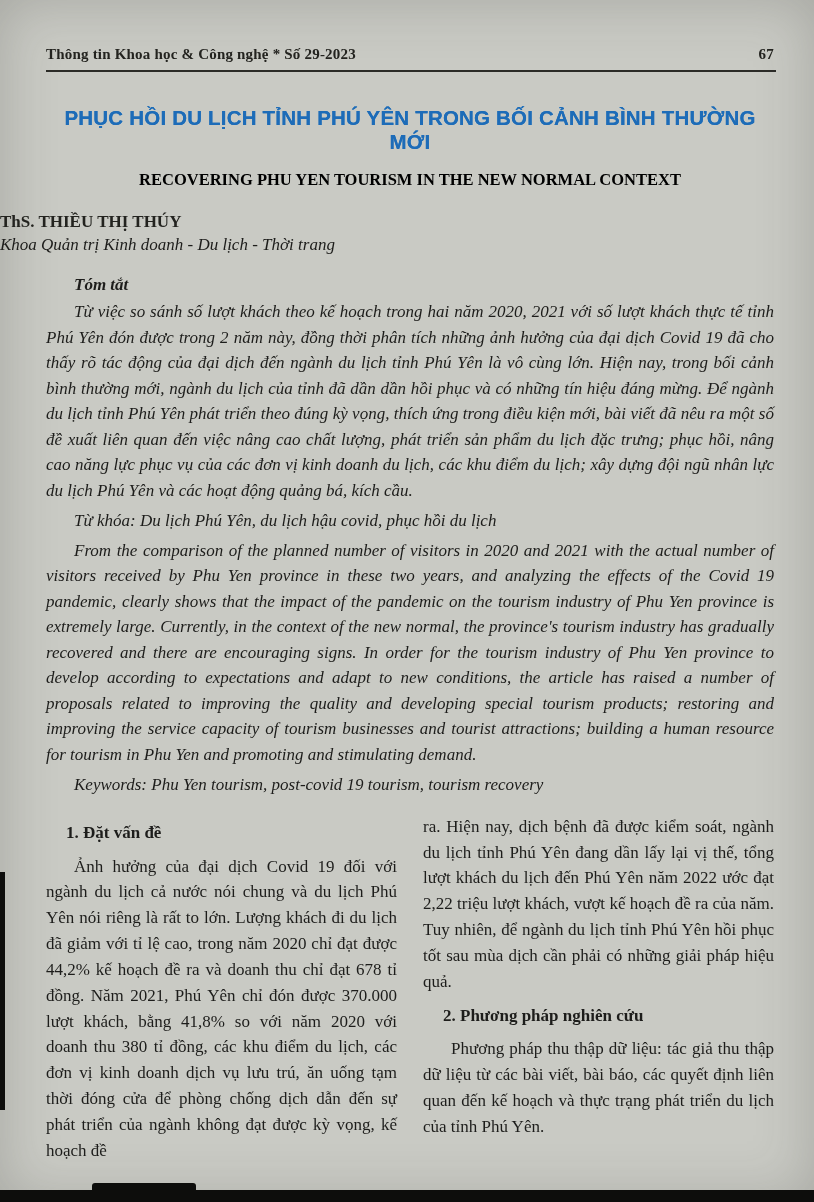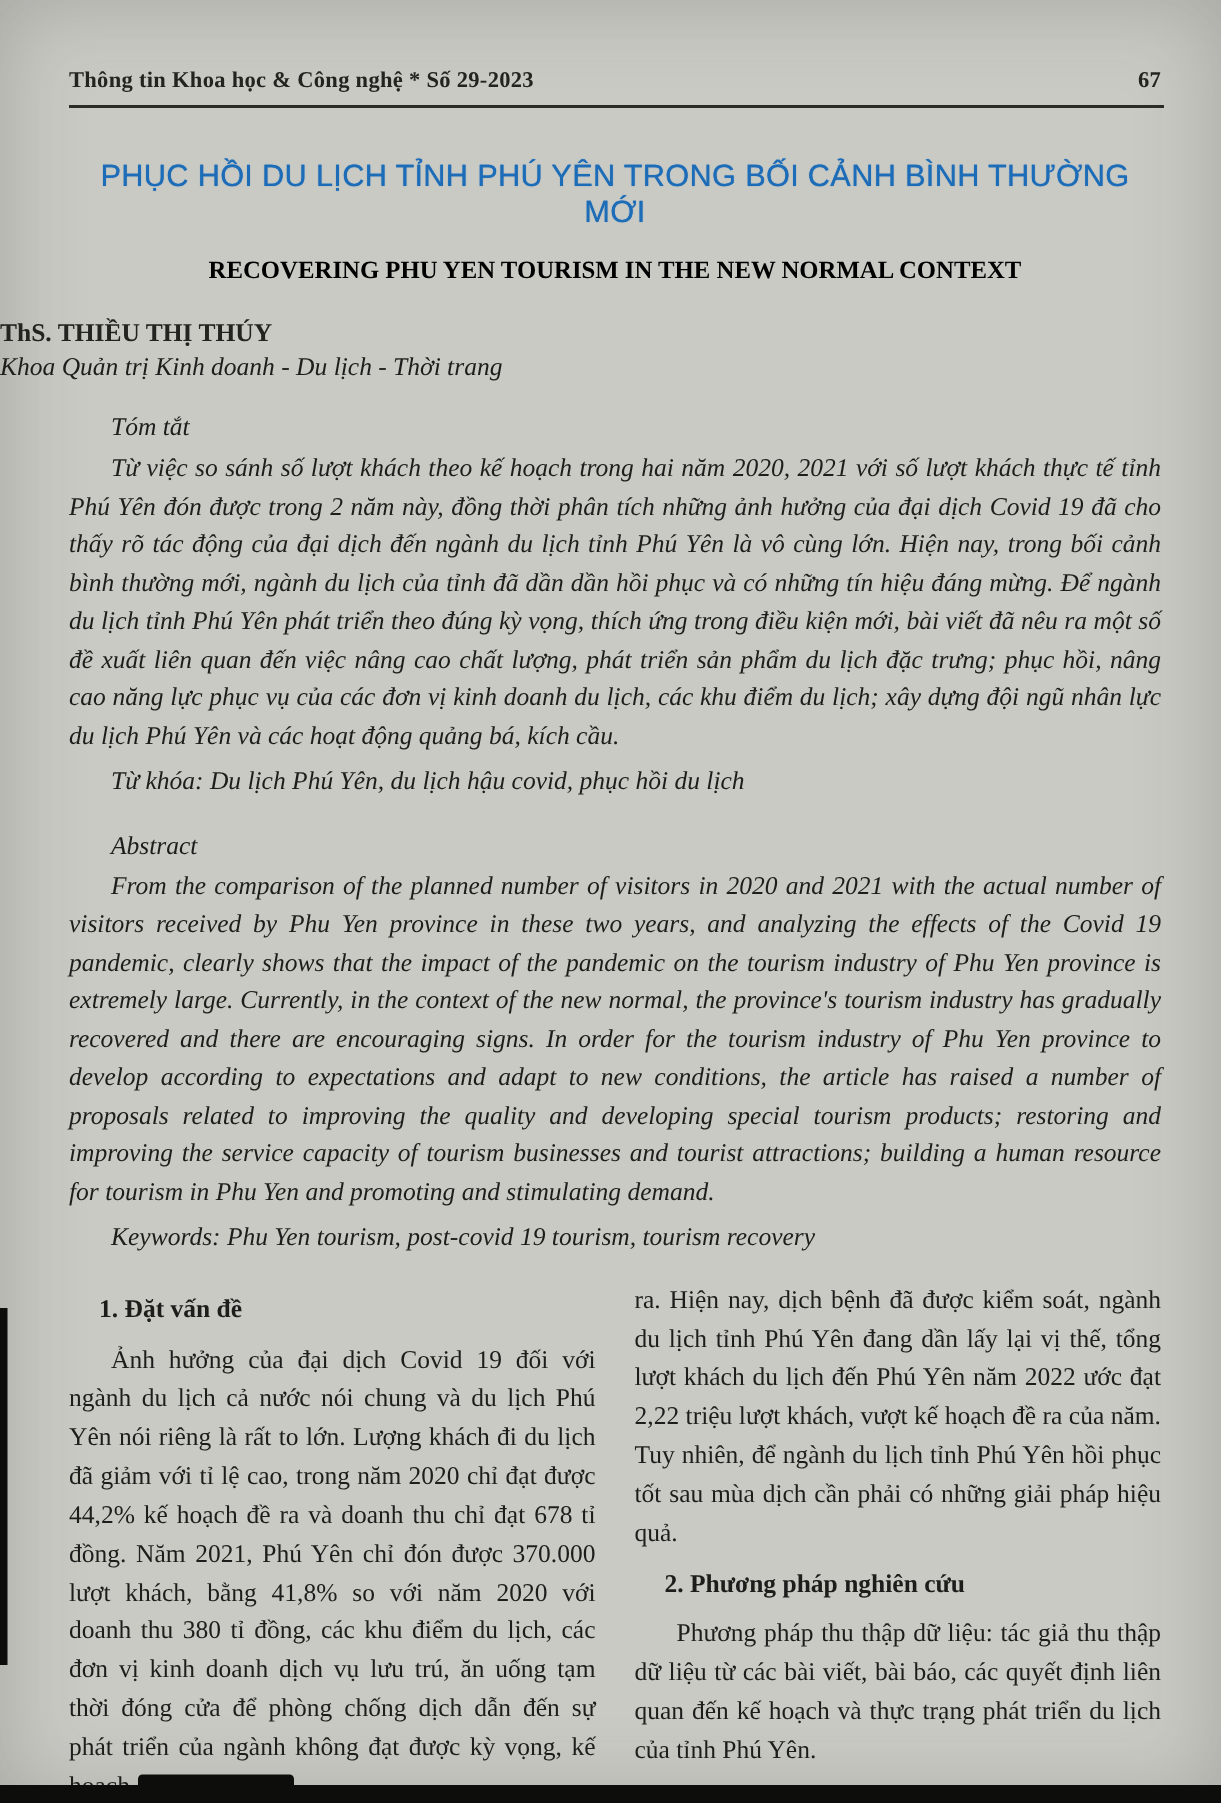--- a/index.html
+++ b/index.html
@@ -25,21 +25,21 @@
   }
   .rule {
     height: 2px; background: #2b2b27;
     margin: 3px 38px 0 46px;
   }
   
   .title-vi {
     margin: 34px 50px 0 56px;
     text-align: center;
     font-family: "Liberation Sans", sans-serif;
-    font-weight: 400;
+    font-weight: 700;
     font-size: 20.5px;
     letter-spacing: 0.2px;
     color: #1d6cb8;
     text-shadow: 0 0 0.6px #1d6cb8;
   }
   .title-en {
     margin: 16px 50px 0 56px;
     text-align: center;
     font-weight: bold;
     font-size: 16.5px;
@@ -48,21 +48,21 @@
   .byline {
     margin: 22px 52px 12px 0;
     font-size: 17px;
   }
   .byline .author { font-weight: bold; color: #23231f; }
   .byline .affil { font-style: italic; margin-top: 3px; }
   
   .content { padding: 0 40px 0 46px; }
   .abs-head {
     margin-top: 20px;
-    font-weight: normal; font-style: italic;
+    font-weight: bold; font-style: italic;
     font-size: 17px; text-indent: 28px;
   }
   .abs-body {
     margin-top: 4px;
     font-style: italic; font-size: 17px; line-height: 1.5;
     text-align: justify; text-indent: 28px;
   }
   .keywords {
     margin-top: 6px;
     font-style: italic; font-size: 17px; line-height: 1.45;
@@ -103,21 +103,20 @@
     <div class="author">ThS. THIỀU THỊ THÚY</div>
     <div class="affil">Khoa Quản trị Kinh doanh - Du lịch - Thời trang</div>
   </div>
 
   <div class="content">
 
     <div class="abs-head">Tóm tắt</div>
     <div class="abs-body">Từ việc so sánh số lượt khách theo kế hoạch trong hai năm 2020, 2021 với số lượt khách thực tế tỉnh Phú Yên đón được trong 2 năm này, đồng thời phân tích những ảnh hưởng của đại dịch Covid 19 đã cho thấy rõ tác động của đại dịch đến ngành du lịch tỉnh Phú Yên là vô cùng lớn. Hiện nay, trong bối cảnh bình thường mới, ngành du lịch của tỉnh đã dần dần hồi phục và có những tín hiệu đáng mừng. Để ngành du lịch tỉnh Phú Yên phát triển theo đúng kỳ vọng, thích ứng trong điều kiện mới, bài viết đã nêu ra một số đề xuất liên quan đến việc nâng cao chất lượng, phát triển sản phẩm du lịch đặc trưng; phục hồi, nâng cao năng lực phục vụ của các đơn vị kinh doanh du lịch, các khu điểm du lịch; xây dựng đội ngũ nhân lực du lịch Phú Yên và các hoạt động quảng bá, kích cầu.</div>
     <div class="keywords">Từ khóa: Du lịch Phú Yên, du lịch hậu covid, phục hồi du lịch</div>
 
-    <div class="abs-head">Abstract</div>
     <div class="abs-body">From the comparison of the planned number of visitors in 2020 and 2021 with the actual number of visitors received by Phu Yen province in these two years, and analyzing the effects of the Covid 19 pandemic, clearly shows that the impact of the pandemic on the tourism industry of Phu Yen province is extremely large. Currently, in the context of the new normal, the province's tourism industry has gradually recovered and there are encouraging signs. In order for the tourism industry of Phu Yen province to develop according to expectations and adapt to new conditions, the article has raised a number of proposals related to improving the quality and developing special tourism products; restoring and improving the service capacity of tourism businesses and tourist attractions; building a human resource for tourism in Phu Yen and promoting and stimulating demand.</div>
     <div class="keywords">Keywords: Phu Yen tourism, post-covid 19 tourism, tourism recovery</div>
 
     <div class="columns">
       <div class="col">
         <div class="sec-head">1. Đặt vấn đề</div>
         <p class="para">Ảnh hưởng của đại dịch Covid 19 đối với ngành du lịch cả nước nói chung và du lịch Phú Yên nói riêng là rất to lớn. Lượng khách đi du lịch đã giảm với tỉ lệ cao, trong năm 2020 chỉ đạt được 44,2% kế hoạch đề ra và doanh thu chỉ đạt 678 tỉ đồng. Năm 2021, Phú Yên chỉ đón được 370.000 lượt khách, bằng 41,8% so với năm 2020 với doanh thu 380 tỉ đồng, các khu điểm du lịch, các đơn vị kinh doanh dịch vụ lưu trú, ăn uống tạm thời đóng cửa để phòng chống dịch dẫn đến sự phát triển của ngành không đạt được kỳ vọng, kế hoạch đề</p>
       </div>
       <div class="col">
         <p class="para" style="text-indent:0;">ra. Hiện nay, dịch bệnh đã được kiểm soát, ngành du lịch tỉnh Phú Yên đang dần lấy lại vị thế, tổng lượt khách du lịch đến Phú Yên năm 2022 ước đạt 2,22 triệu lượt khách, vượt kế hoạch đề ra của năm. Tuy nhiên, để ngành du lịch tỉnh Phú Yên hồi phục tốt sau mùa dịch cần phải có những giải pháp hiệu quả.</p>

